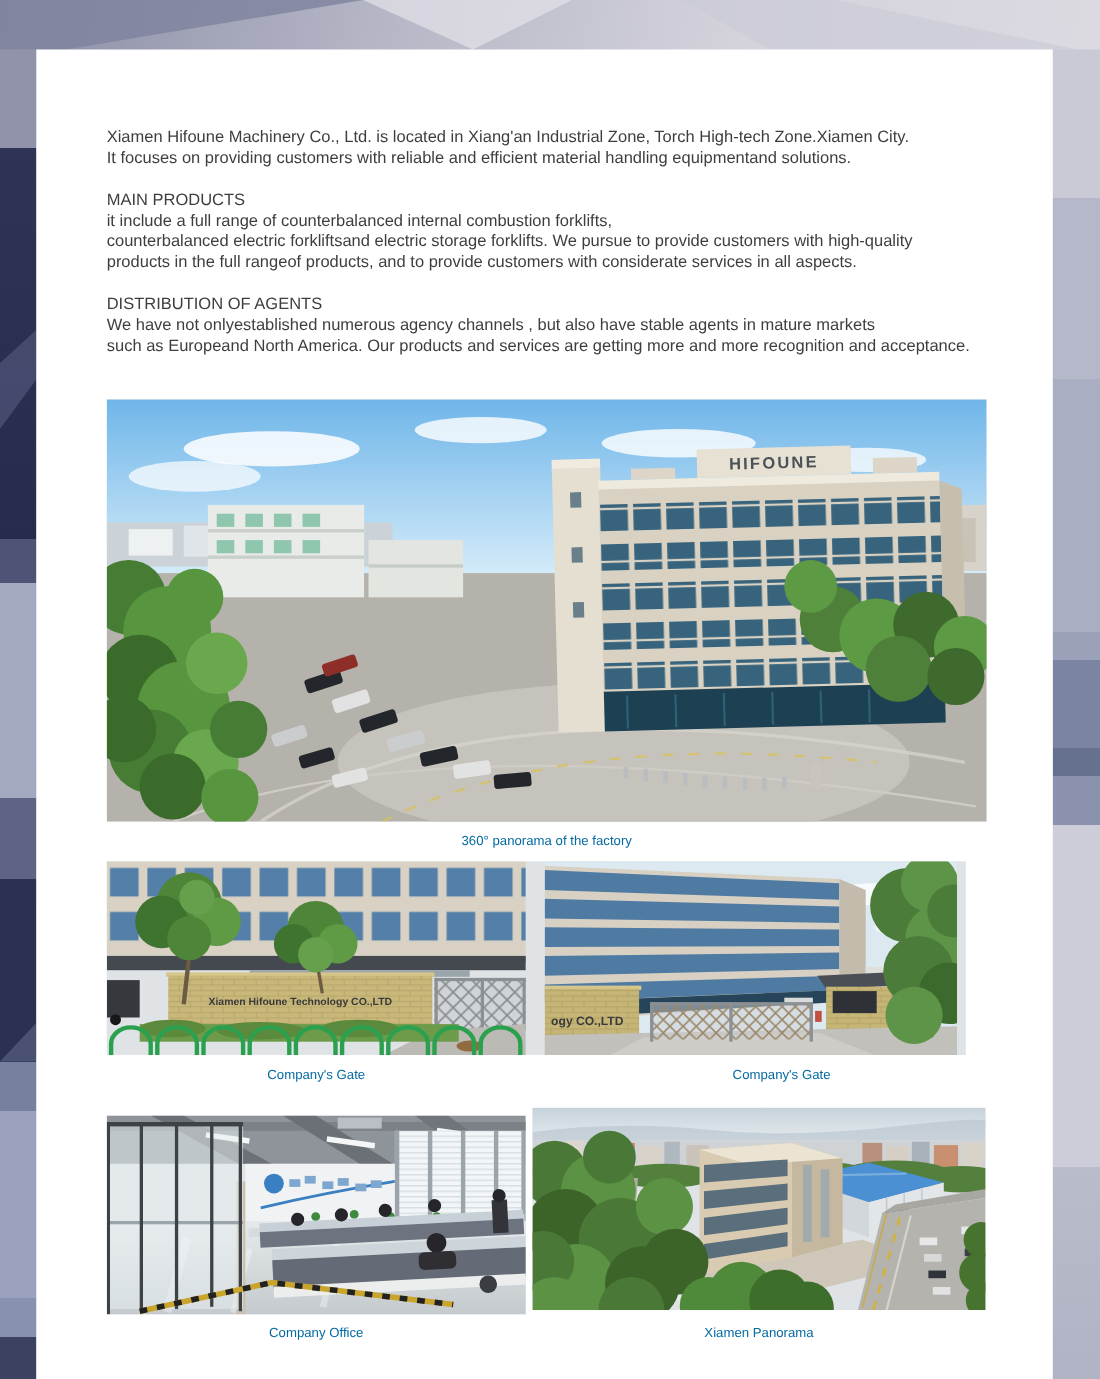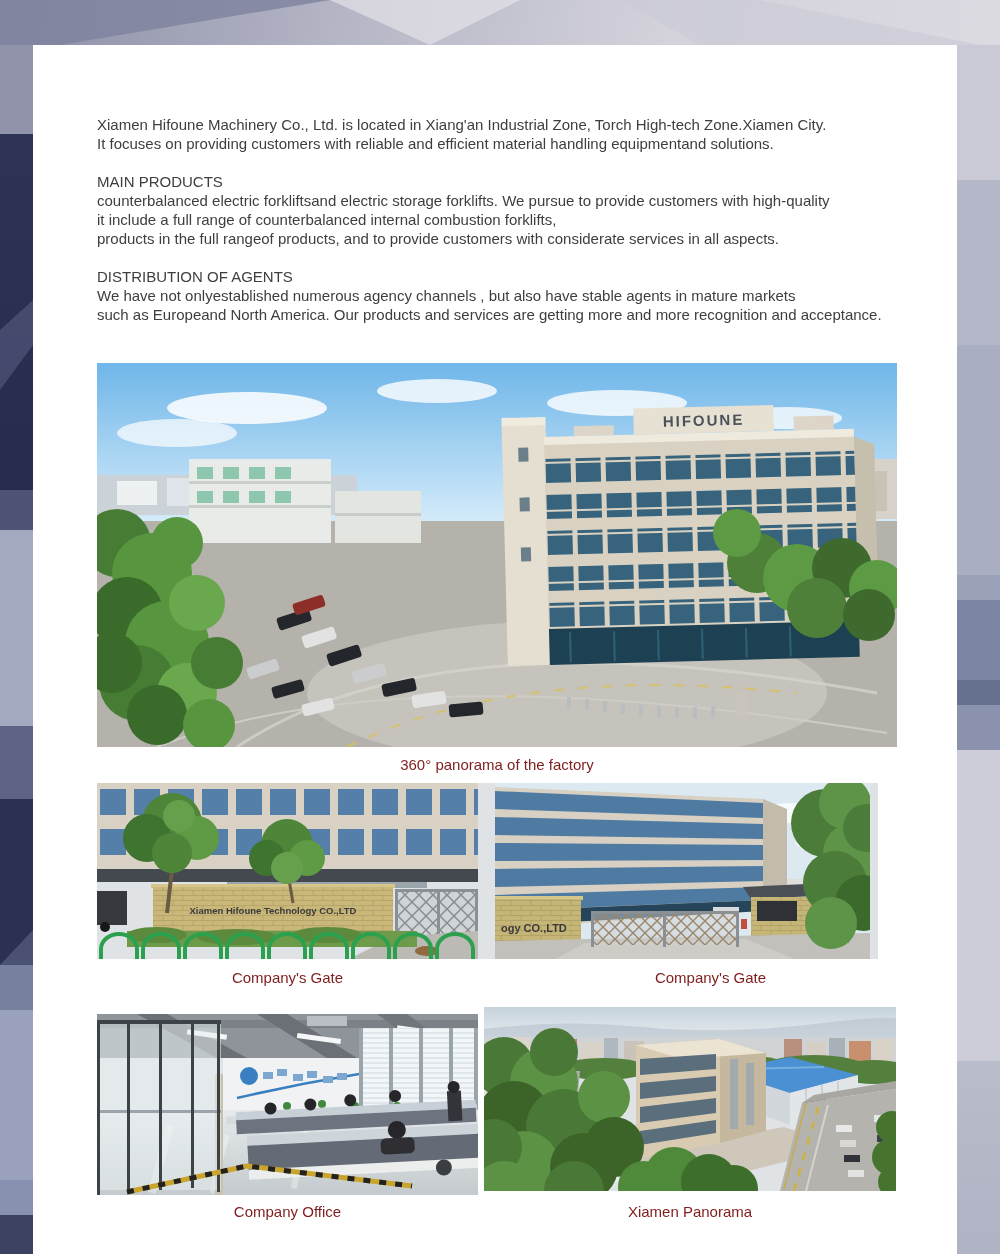--- a/index.html
+++ b/index.html
@@ -6,21 +6,21 @@
   body{width:1000px;height:1254px;background:#cfd0da;font-family:"Liberation Sans","DejaVu Sans",sans-serif;}
   .stage{position:relative;width:1000px;height:1254px;overflow:hidden;}
   .bg{position:absolute;left:0;top:0;}
   .panel{position:absolute;left:33px;top:45px;width:924px;height:1209px;background:#ffffff;}
   .copy{position:absolute;left:64px;top:49px;width:810px;color:#3e3e40;font-size:15px;line-height:19px;margin-top:21px;}
   .copy p{margin:0 0 19px 0;}
   .ln{display:block;white-space:nowrap;}
   figure.photo{position:absolute;margin:0;padding:0;overflow:hidden;background:#dfe3e6;}
   figure.photo svg{display:block;}
   .panorama{left:64px;top:318px;width:800px;height:384px;}
-  .cap{position:absolute;text-align:center;color:#7f1d1d;font-size:15px;line-height:19px;}
+  .cap{position:absolute;text-align:center;color:#0369a1;font-size:12px;line-height:19px;}
   .cap-pan{left:64px;top:710px;width:800px;}
   .g1{left:64px;top:738px;width:456px;height:176px;}
   .g2{left:462px;top:738px;width:383px;height:176px;}
   .cap-g1{left:64px;top:923px;width:381px;}
   .cap-g2{left:490px;top:923px;width:375px;}
   .g3{left:64px;top:969px;width:381px;height:181px;}
   .g4{left:451px;top:962px;width:412px;height:184px;}
   .cap-g3{left:64px;top:1157px;width:381px;}
   .cap-g4{left:451px;top:1157px;width:412px;}
 </style>
@@ -92,22 +92,22 @@
 
   <div class="panel">
 
     <div class="copy">
       <p>
         <span class="ln">Xiamen Hifoune Machinery Co., Ltd. is located in Xiang'an Industrial Zone, Torch High-tech Zone.Xiamen City.</span>
         <span class="ln">It focuses on providing customers with reliable and efficient material handling equipmentand solutions.</span>
       </p>
       <p>
         <span class="ln">MAIN PRODUCTS</span>
+        <span class="ln">it include a full range of counterbalanced internal combustion forklifts,</span>
         <span class="ln">counterbalanced electric forkliftsand electric storage forklifts. We pursue to provide customers with high-quality</span>
-        <span class="ln">it include a full range of counterbalanced internal combustion forklifts,</span>
         <span class="ln">products in the full rangeof products, and to provide customers with considerate services in all aspects.</span>
       </p>
       <p>
         <span class="ln">DISTRIBUTION OF AGENTS</span>
         <span class="ln">We have not onlyestablished numerous agency channels , but also have stable agents in mature markets</span>
         <span class="ln">such as Europeand North America. Our products and services are getting more and more recognition and acceptance.</span>
       </p>
     </div>
 
     <figure class="photo panorama">

